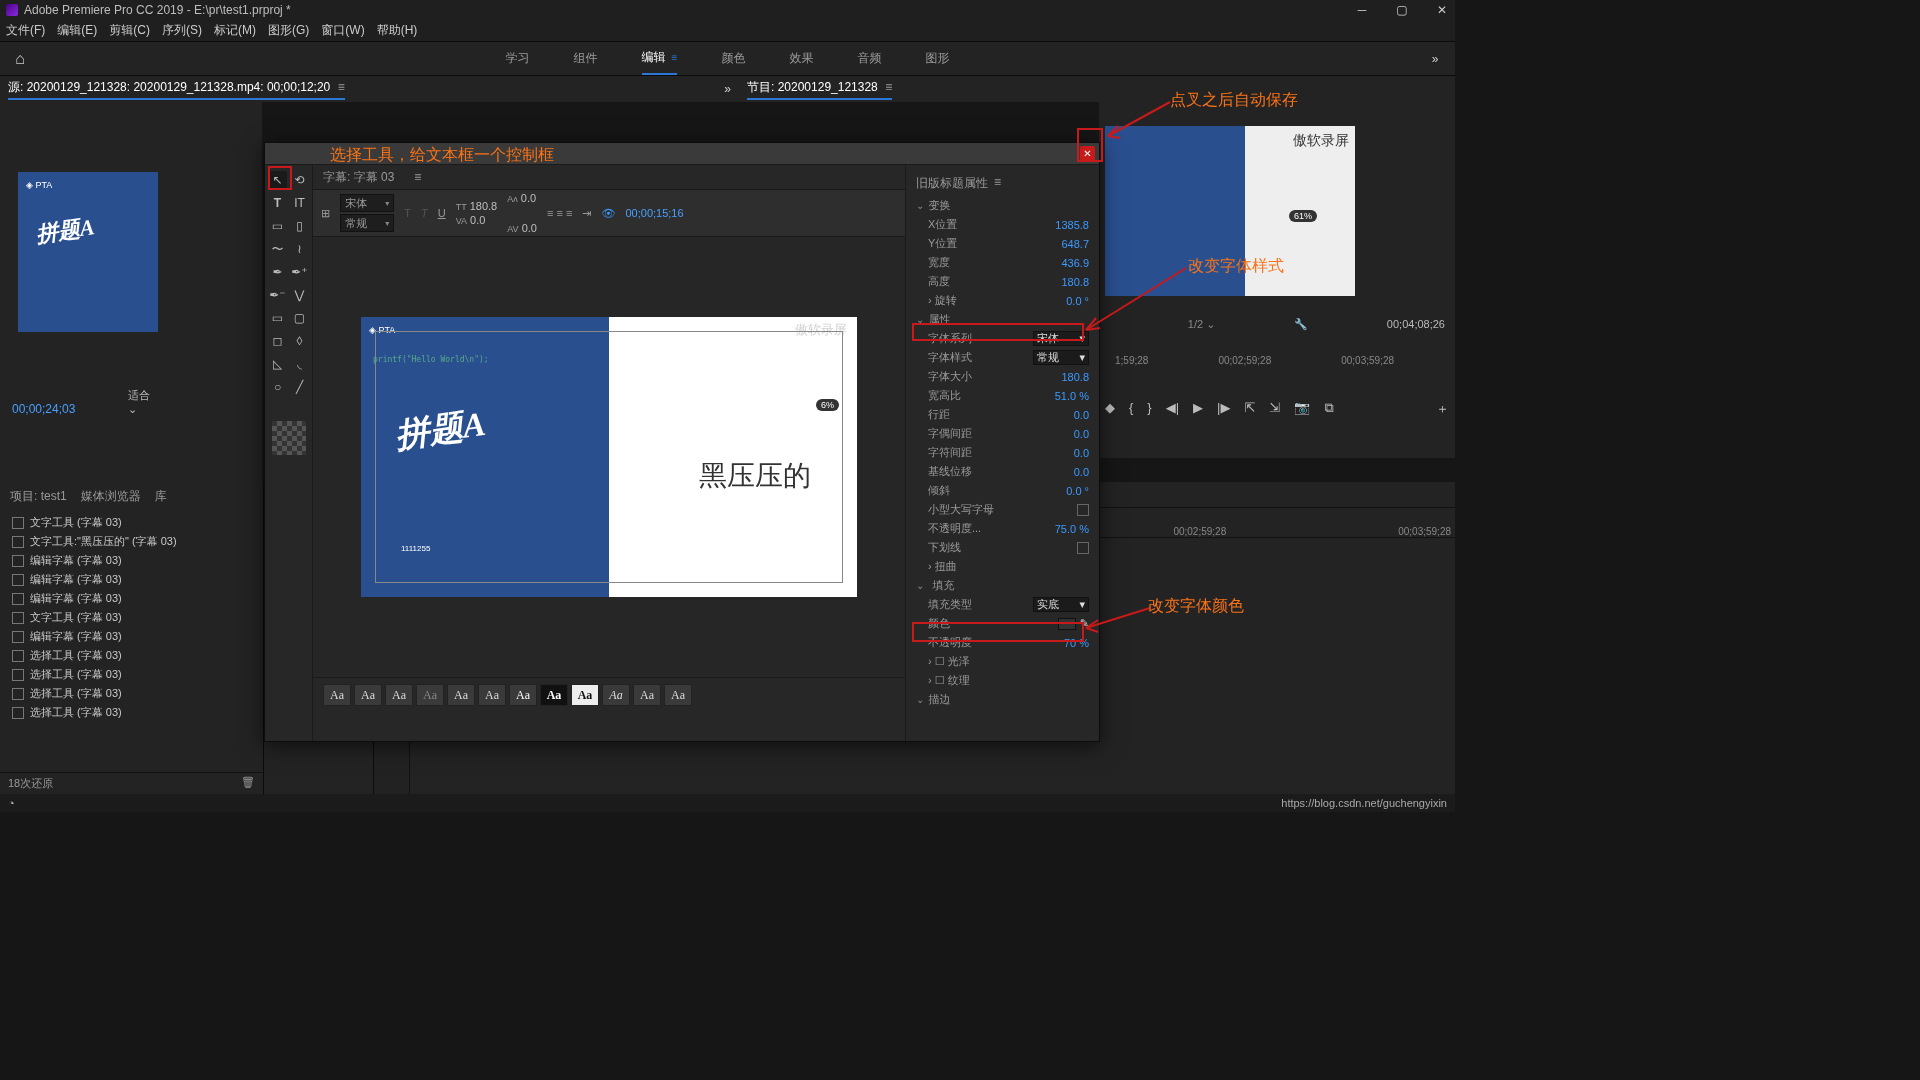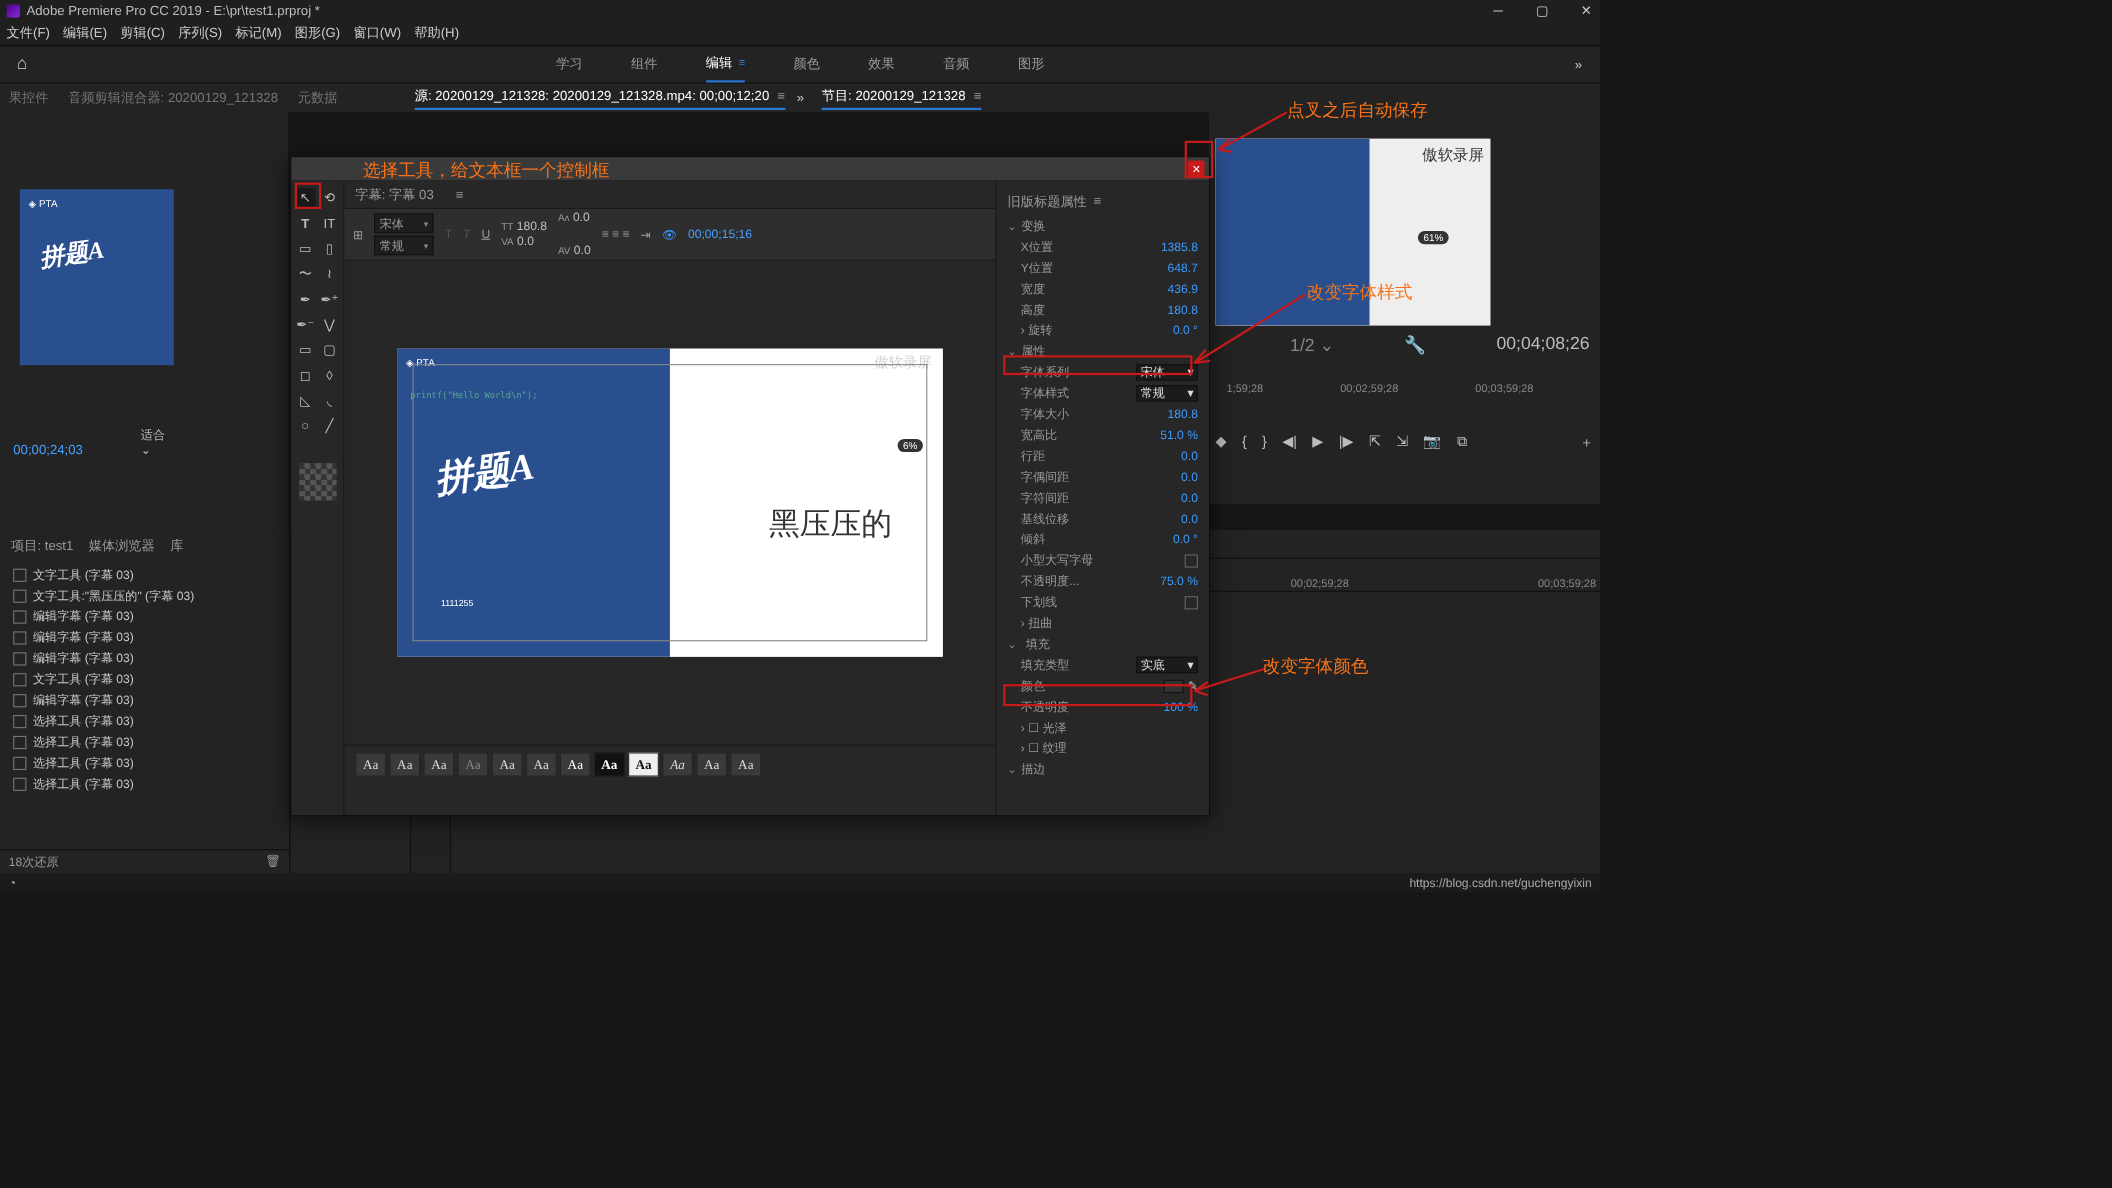--- a/index.html
+++ b/index.html
@@ -91,21 +91,21 @@
   .source-panel{position:absolute;left:0;top:0;width:262px;height:380px;background:var(--bg);padding:10px}
   .source-thumb{width:140px;height:160px;background:#2a4f8f;margin:60px 0 0 8px;position:relative}
   .source-thumb .tc{color:#47a0ff;position:absolute;bottom:-84px;left:-6px;font-size:12px}
   .source-fit{position:absolute;bottom:-84px;left:110px;font-size:11px;color:#bbb}
   
   .program-panel{position:absolute;right:0;top:0;width:356px;height:356px;background:var(--bg);padding:6px}
   .program-thumb{width:250px;height:170px;background:#eee;position:relative;margin-top:18px;overflow:hidden}
   .program-thumb .bluewin{position:absolute;left:0;top:0;width:140px;height:100%;background:#2a4f8f}
   .program-thumb .brand{position:absolute;right:6px;top:6px;font-family:"KaiTi",serif;font-size:14px;color:#333}
   .prog-ctrls{display:flex;gap:14px;margin-top:34px;justify-content:center;color:#bbb;font-size:13px}
-  .prog-time{display:flex;justify-content:space-between;margin-top:8px;font-size:16px;color:#888;padding:0 4px}
+  .prog-time{display:flex;justify-content:space-between;margin-top:22px;font-size:11px;color:#888;padding:0 4px}
   
   
   .lower{position:absolute;left:0;bottom:0;top:380px;right:0;display:flex;background:var(--bg)}
   .history-panel{width:264px;border-right:1px solid #0b0b0b;display:flex;flex-direction:column}
   .history-tabs{display:flex;gap:14px;padding:6px 10px;color:var(--txt-dim)}
   .history-list{flex:1;overflow:auto;padding:2px 0}
   .hitem{display:flex;align-items:center;gap:6px;padding:2px 12px;color:#c9c9c9;font-size:11px}
   .hitem .icn{width:12px;height:12px;border:1px solid #777;display:inline-block}
   
   .align-panel{width:110px;border-right:1px solid #0b0b0b;padding:6px;color:var(--txt-dim);font-size:11px}
@@ -168,25 +168,20 @@
       </div>
     <div class="ws-tab">颜色</div>
     <div class="ws-tab">效果</div>
     <div class="ws-tab">音频</div>
     <div class="ws-tab">图形</div>
   </div>
   <div class="ws-more">»</div>
 </div>
 
 <div class="row1">
-  <div class="left">
-    <span class="panel-tab">果控件</span>
-    <span class="panel-tab">音频剪辑混合器: 20200129_121328</span>
-    <span class="panel-tab">元数据</span>
-  </div>
   <div class="center">
     <span class="panel-tab active"><span>源: 20200129_121328: 20200129_121328.mp4: 00;00;12;20</span> <span class="menu-eq">≡</span></span>
     <span>»</span>
   </div>
   <div class="right">
     <span class="panel-tab active"><span>节目: 20200129_121328</span> <span class="menu-eq">≡</span></span>
   </div>
 </div>
 
 <div class="content">
@@ -607,21 +602,21 @@
           </div>
         <div class="prop">
             <span class="k">颜色</span>
             <span style="display:flex;gap:4px;align-items:center">
               <span style="width:18px;height:12px;background:#333;border:1px solid #111"></span>
               <span>✎</span>
             </span>
           </div>
         <div class="prop">
             <span class="k">不透明度</span>
-            <span class="v">100 %</span>
+            <span class="v">70 %</span>
           </div>
         <div class="prop">
             <span class="k">› ☐ <span>光泽</span></span>
           </div>
         <div class="prop">
             <span class="k">› ☐ <span>纹理</span></span>
           </div>
         <div class="prop-hdr">描边</div>
       </div>
     </div>

